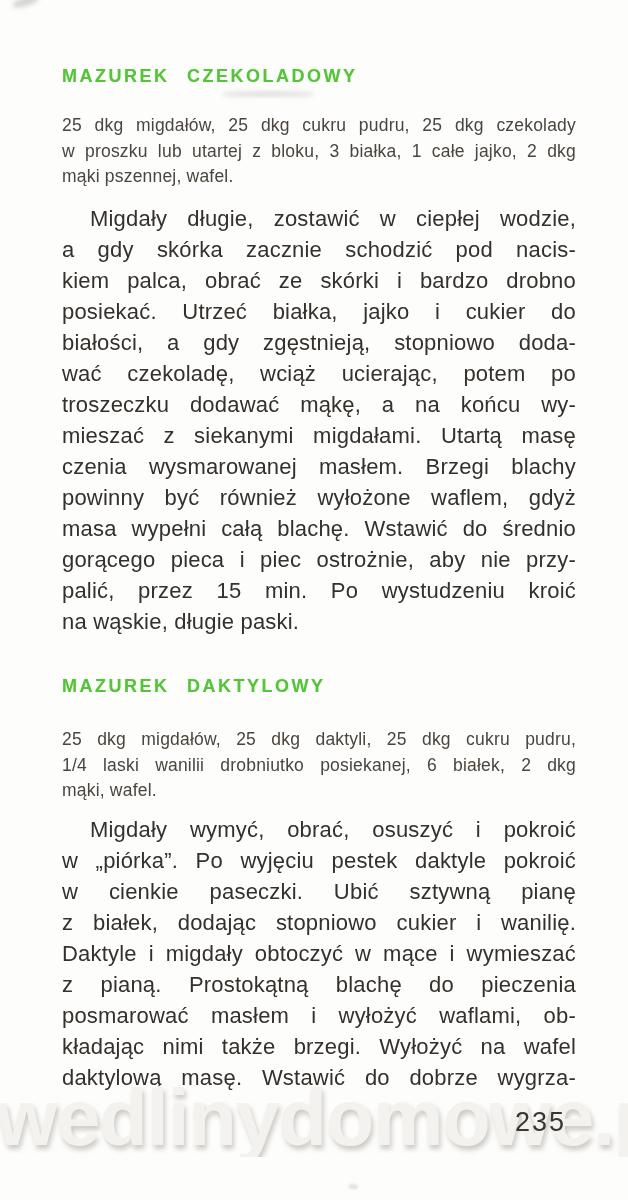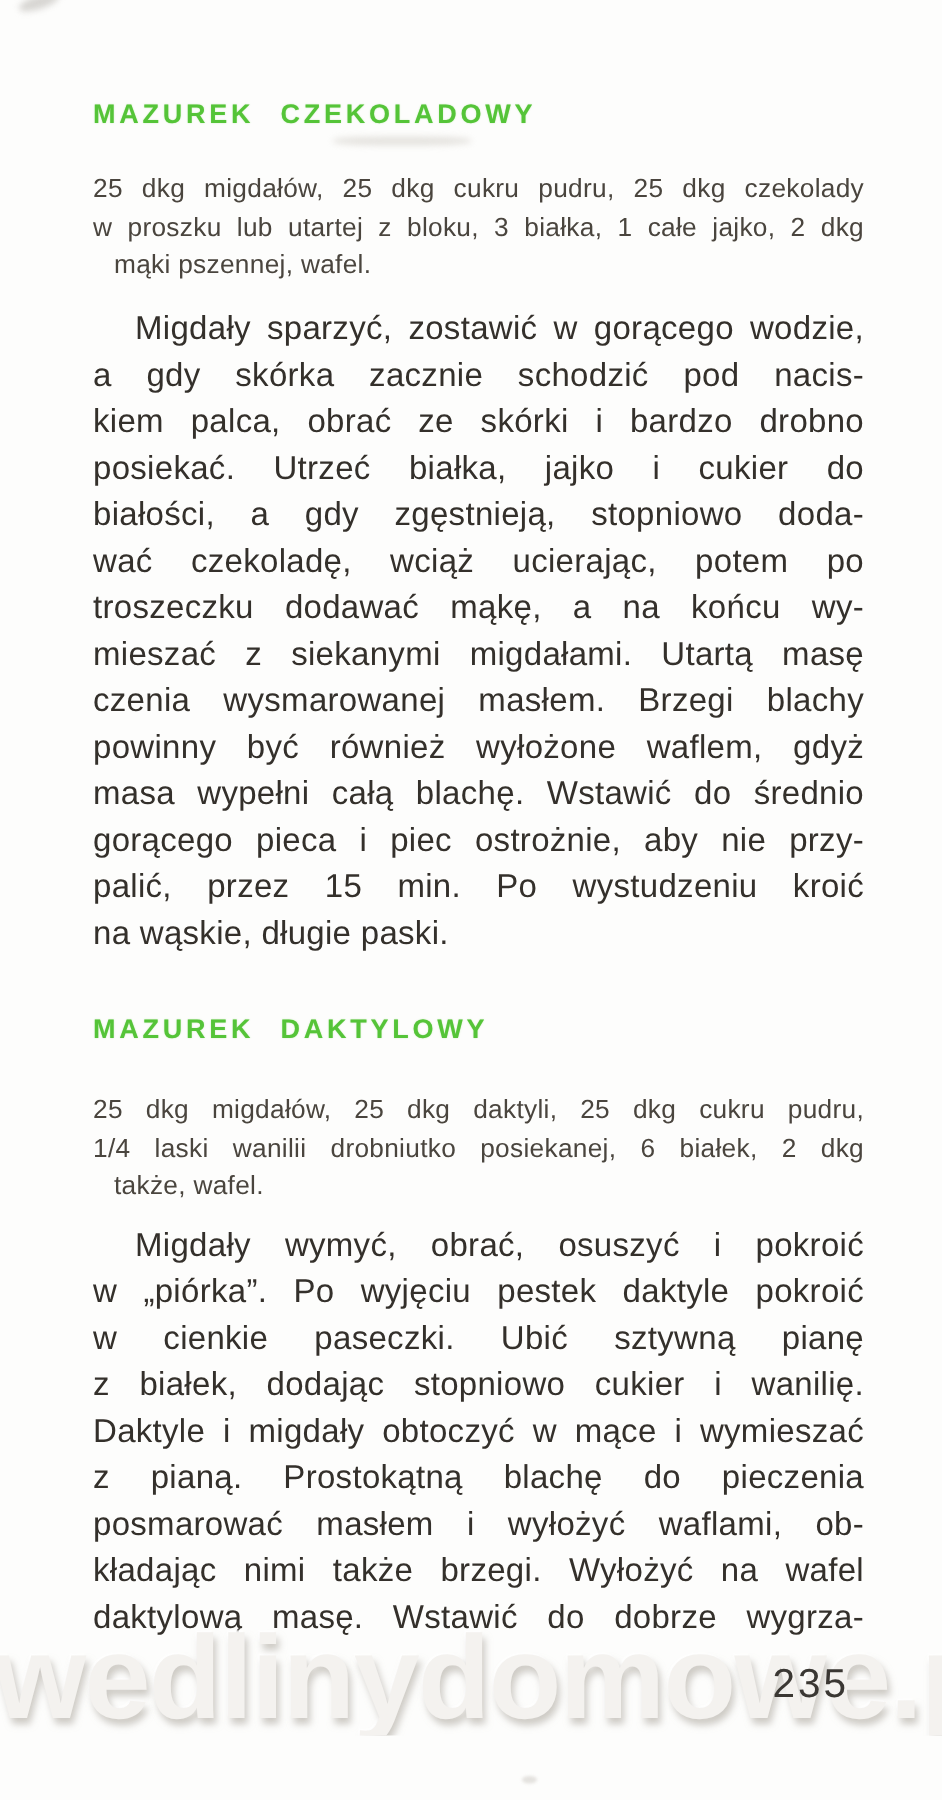--- a/index.html
+++ b/index.html
@@ -43,21 +43,21 @@
   .title-1{top:64px;}
   .title-2{top:674px;}
   .ingredients{color:var(--ingredient-color,#4a453e);}
   .ingredients-1{top:113px;}
   .ingredients-2{top:727px;}
   .iline{
     font-size:17.5px;line-height:25.5px;
     letter-spacing:.2px;
     text-align:justify;text-align-last:justify;text-justify:inter-word;
   }
-  .iline.last{text-align-last:left;margin-left:14px;}
+  .iline.last{text-align-last:left;}
   .body-text{color:var(--body-color,#34302b);}
   .body-1{top:203px;}
   .body-2{top:814px;}
   .pline{
     font-size:22px;line-height:31px;
     letter-spacing:.2px;
     text-align:justify;text-align-last:justify;text-justify:inter-word;
   }
   .pline:first-child{text-indent:28px;}
   .body-1 .pline.last{text-align-last:left;}
@@ -89,21 +89,21 @@
 
   <section>
     <h2 class="block recipe-title title-1">MAZUREK CZEKOLADOWY</h2>
     <div class="smudge smudge-heading"></div>
     <div class="block ingredients ingredients-1">
         <div class="iline">25 dkg migdałów, 25 dkg cukru pudru, 25 dkg czekolady</div>
         <div class="iline">w proszku lub utartej z bloku, 3 białka, 1 całe jajko, 2 dkg</div>
         <div class="iline last">mąki pszennej, wafel.</div>
       </div>
     <div class="block body-text body-1">
-        <div class="pline">Migdały sparzyć, zostawić w gorącego wodzie,</div>
+        <div class="pline">Migdały długie, zostawić w ciepłej wodzie,</div>
         <div class="pline">a gdy skórka zacznie schodzić pod nacis-</div>
         <div class="pline">kiem palca, obrać ze skórki i bardzo drobno</div>
         <div class="pline">posiekać. Utrzeć białka, jajko i cukier do</div>
         <div class="pline">białości, a gdy zgęstnieją, stopniowo doda-</div>
         <div class="pline">wać czekoladę, wciąż ucierając, potem po</div>
         <div class="pline">troszeczku dodawać mąkę, a na końcu wy-</div>
         <div class="pline">mieszać z siekanymi migdałami. Utartą masę</div>
         <div class="pline">czenia wysmarowanej masłem. Brzegi blachy</div>
         <div class="pline">powinny być również wyłożone waflem, gdyż</div>
         <div class="pline">masa wypełni całą blachę. Wstawić do średnio</div>
@@ -111,21 +111,21 @@
         <div class="pline">palić, przez 15 min. Po wystudzeniu kroić</div>
         <div class="pline last">na wąskie, długie paski.</div>
       </div>
   </section>
 
   <section>
     <h2 class="block recipe-title title-2">MAZUREK DAKTYLOWY</h2>
     <div class="block ingredients ingredients-2">
         <div class="iline">25 dkg migdałów, 25 dkg daktyli, 25 dkg cukru pudru,</div>
         <div class="iline">1/4 laski wanilii drobniutko posiekanej, 6 białek, 2 dkg</div>
-        <div class="iline last">także, wafel.</div>
+        <div class="iline last">mąki, wafel.</div>
       </div>
     <div class="block body-text body-2">
         <div class="pline">Migdały wymyć, obrać, osuszyć i pokroić</div>
         <div class="pline">w „piórka”. Po wyjęciu pestek daktyle pokroić</div>
         <div class="pline">w cienkie paseczki. Ubić sztywną pianę</div>
         <div class="pline">z białek, dodając stopniowo cukier i wanilię.</div>
         <div class="pline">Daktyle i migdały obtoczyć w mące i wymieszać</div>
         <div class="pline">z pianą. Prostokątną blachę do pieczenia</div>
         <div class="pline">posmarować masłem i wyłożyć waflami, ob-</div>
         <div class="pline">kładając nimi także brzegi. Wyłożyć na wafel</div>

